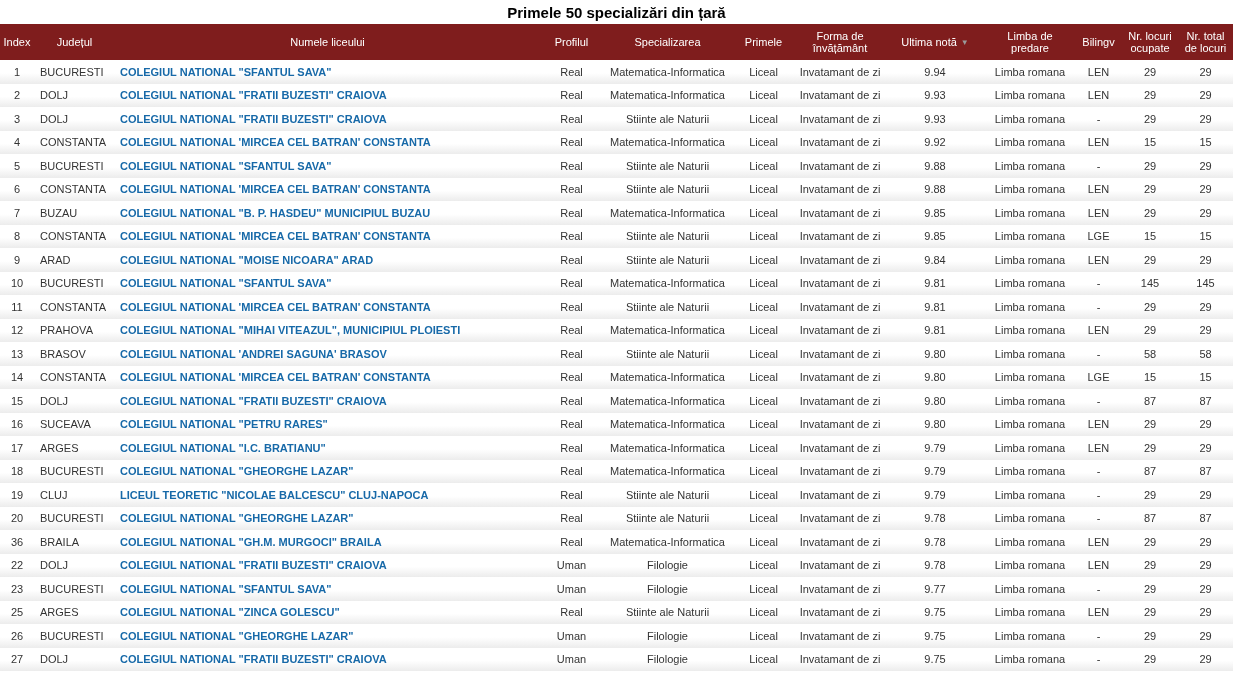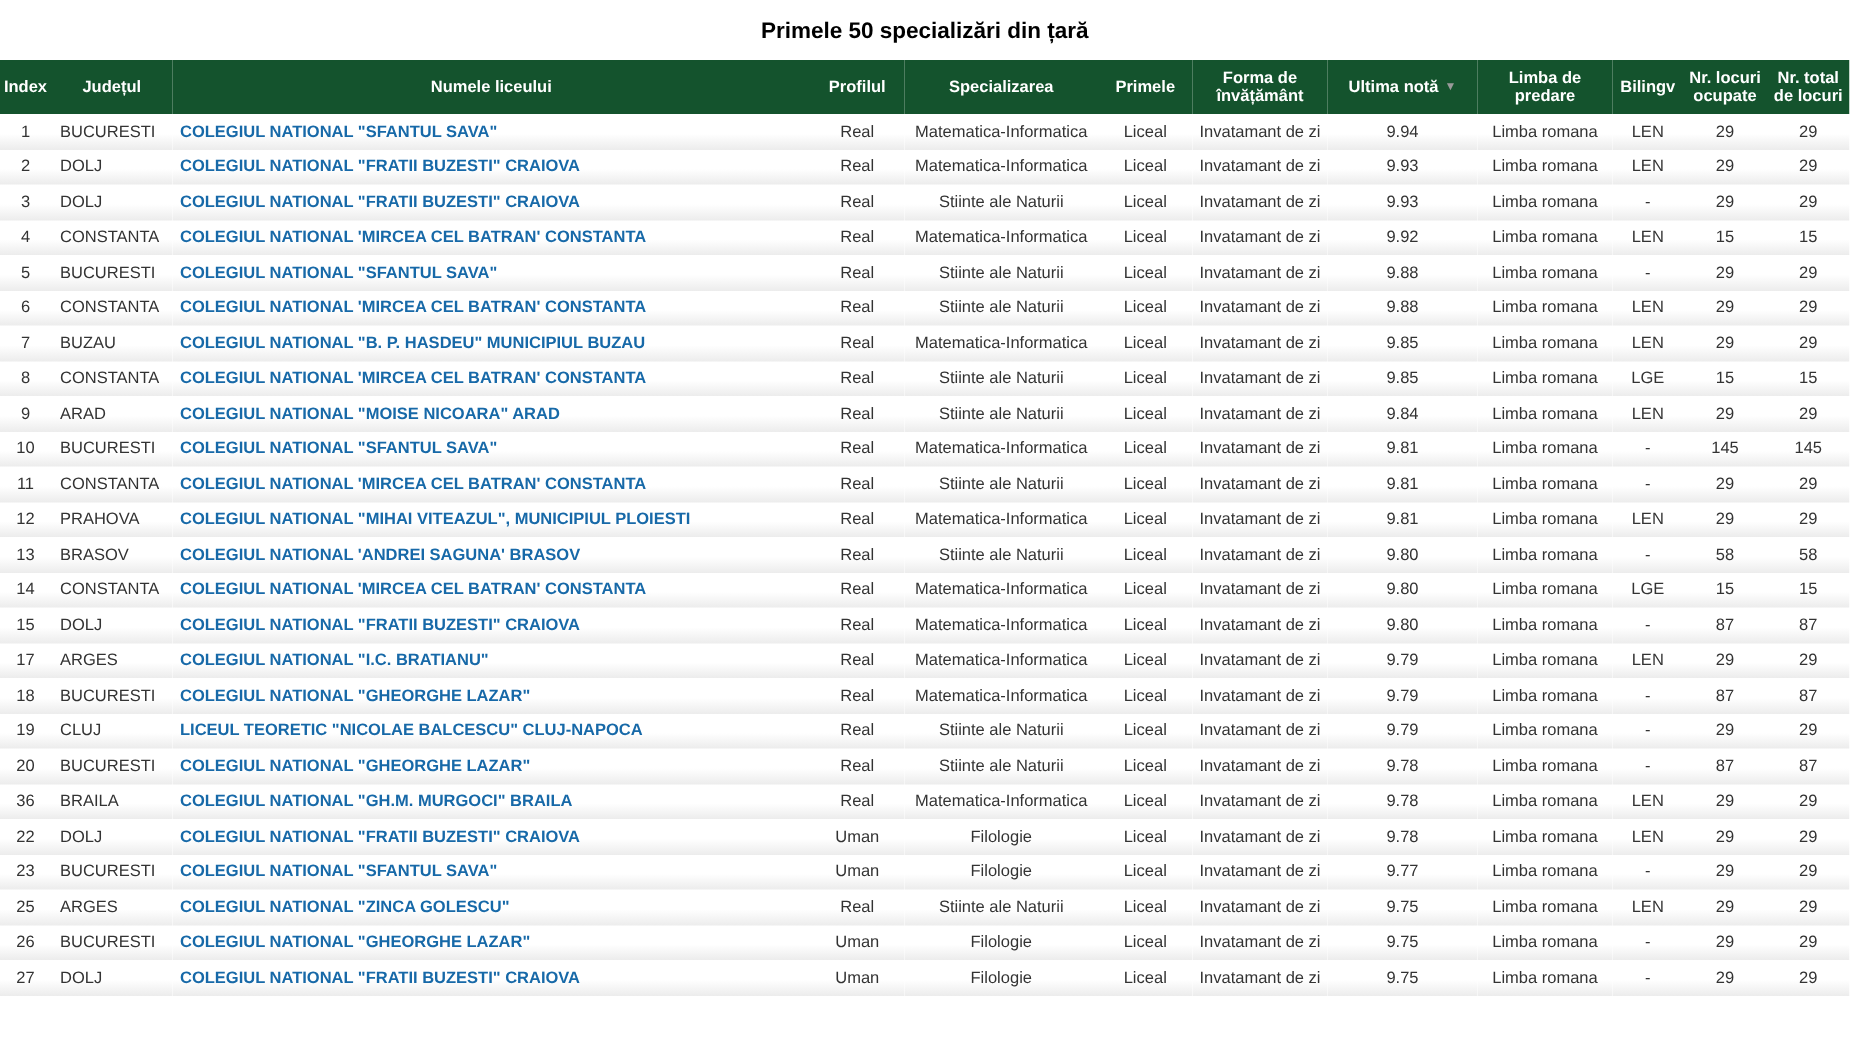--- a/index.html
+++ b/index.html
@@ -1,29 +1,29 @@
 <!DOCTYPE html>
 <html><head>
 <meta charset="utf-8">
 <style>
   html,body{margin:0;padding:0;}
   body{
     width:1233px;height:700px;overflow:hidden;background:#ffffff;
     font-family:"Liberation Sans",sans-serif;
   }
   .page-title{
-    height:40px;display:flex;align-items:center;justify-content:center;
+    height:24px;display:flex;align-items:center;justify-content:center;
     font-size:15px;font-weight:bold;color:#000;
   }
   table.grid{
     table-layout:fixed;border-collapse:collapse;width:1233px;
   }
   thead th{
-    background:#14532d;color:#ffffff;
-    font-size:11px;font-weight:bold;line-height:12px;
+    background:#7f1d1d;color:#ffffff;
+    font-size:11px;font-weight:normal;line-height:12px;
     height:36px;text-align:center;vertical-align:middle;
     padding:0 1px;white-space:pre-line;cursor:pointer;
   }
   tbody td{
     font-size:11px;color:#333333;height:23.5px;
     text-align:center;vertical-align:middle;padding:0;
     white-space:nowrap;overflow:hidden;
     background:linear-gradient(180deg,#ffffff 55%,#ececec 100%);
   }
   td.col-judet{text-align:left;padding-left:6px;margin-left:40px;}
@@ -280,20 +280,34 @@
         <td class="col-specializare">Matematica-Informatica</td>
         <td class="col-nivel">Liceal</td>
         <td class="col-forma">Invatamant de zi</td>
         <td class="col-nota">9.80</td>
         <td class="col-limba">Limba romana</td>
         <td class="col-bilingv">-</td>
         <td class="col-ocupate">87</td>
         <td class="col-total">87</td>
       </tr>
       <tr>
+        <td class="col-index">16</td>
+        <td class="col-judet">SUCEAVA</td>
+        <td class="col-nume"><a href="#" class="school-link">COLEGIUL NATIONAL "PETRU RARES"</a></td>
+        <td class="col-profil">Real</td>
+        <td class="col-specializare">Matematica-Informatica</td>
+        <td class="col-nivel">Liceal</td>
+        <td class="col-forma">Invatamant de zi</td>
+        <td class="col-nota">9.80</td>
+        <td class="col-limba">Limba romana</td>
+        <td class="col-bilingv">LEN</td>
+        <td class="col-ocupate">29</td>
+        <td class="col-total">29</td>
+      </tr>
+      <tr>
         <td class="col-index">17</td>
         <td class="col-judet">ARGES</td>
         <td class="col-nume"><a href="#" class="school-link">COLEGIUL NATIONAL "I.C. BRATIANU"</a></td>
         <td class="col-profil">Real</td>
         <td class="col-specializare">Matematica-Informatica</td>
         <td class="col-nivel">Liceal</td>
         <td class="col-forma">Invatamant de zi</td>
         <td class="col-nota">9.79</td>
         <td class="col-limba">Limba romana</td>
         <td class="col-bilingv">LEN</td>

